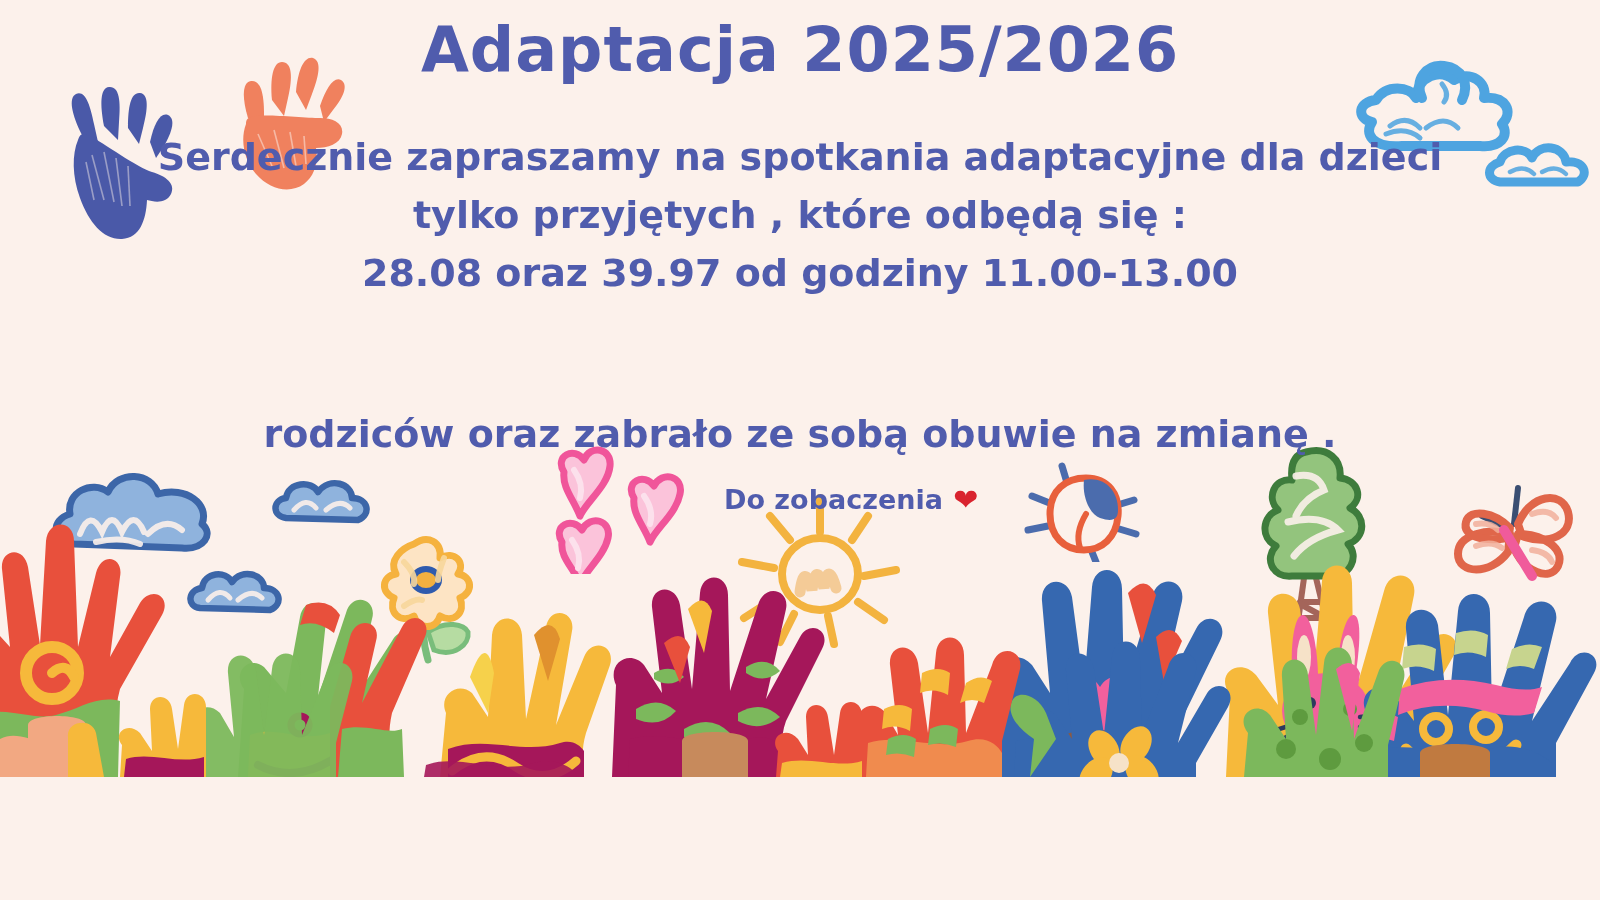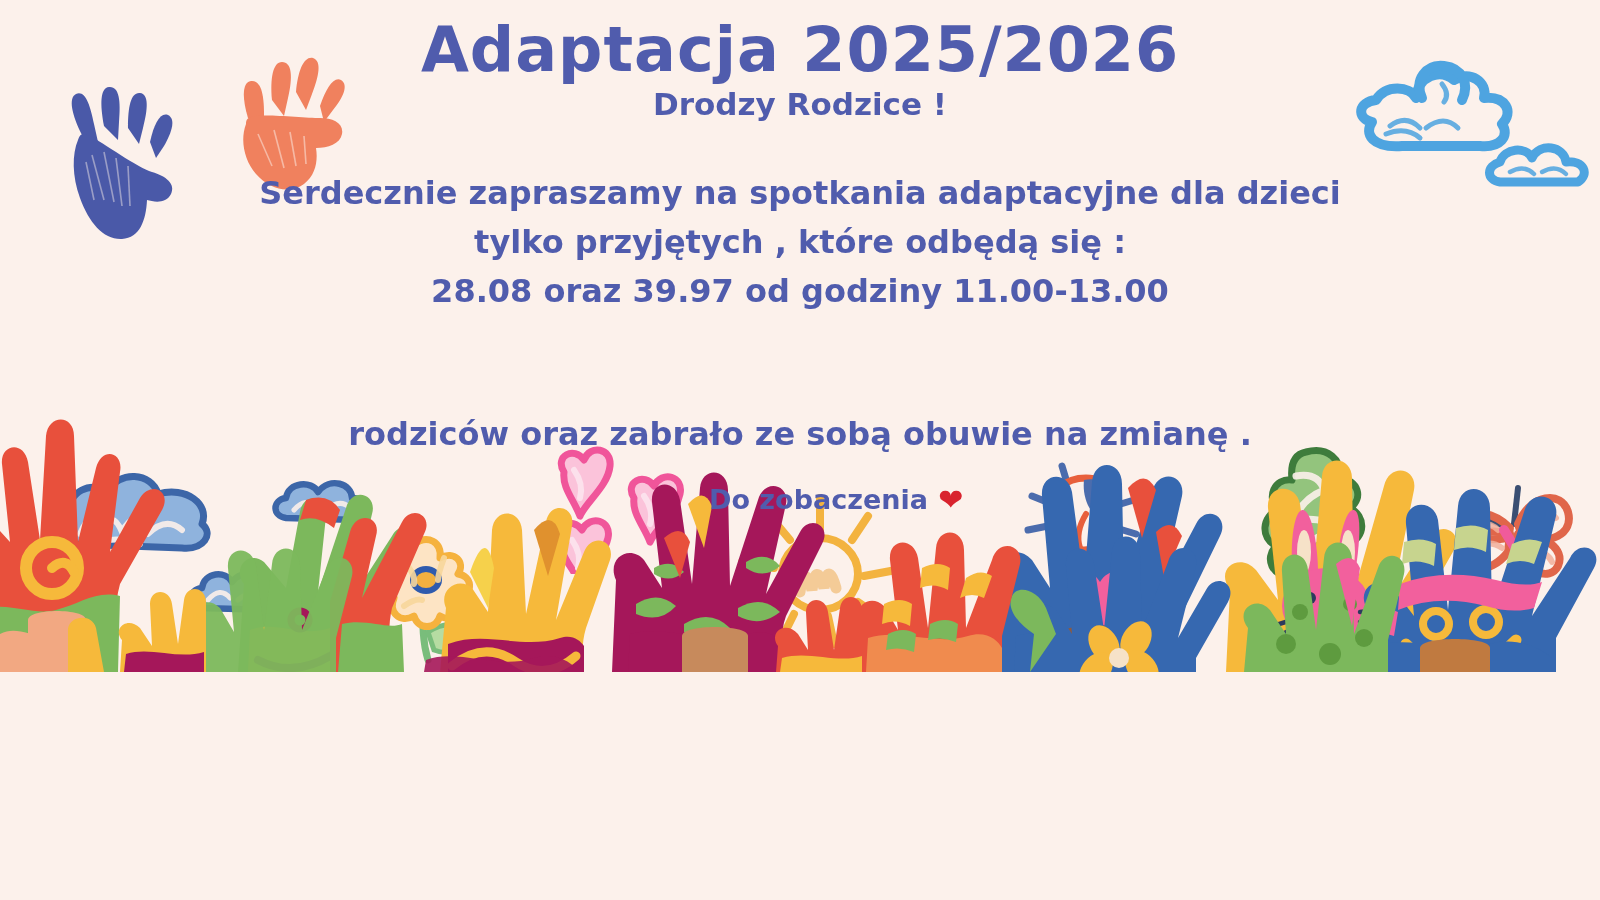--- a/index.html
+++ b/index.html
@@ -5,21 +5,21 @@
 <style>
   html,body{margin:0;padding:0;}
   body{
     width:1600px;height:900px;
     background:#FCF1EB;
     font-family:"Liberation Sans", sans-serif;
     overflow:hidden;
   }
   #poster{
     position:relative;
-    width:1600px;height:672px;
+    width:1600px;height:777px;
     background:#FCF1EB;
     overflow:hidden;
   }
   
   .textwrap{
     position:absolute;
     left:0;top:0;width:1600px;
     text-align:center;
     z-index:40;
   }
@@ -37,30 +37,30 @@
     margin:6px 0 0 0;
     font-family:"DejaVu Sans", sans-serif;
     font-size:31px;
     font-weight:bold;
     color:#505CAD;
     line-height:1.1;
   }
   .para{
     margin:5px;
     font-family:"DejaVu Sans", sans-serif;
-    font-size:32px;
+    font-size:38px;
     font-weight:bold;
     color:#505CAD;
     line-height:1.52;
   }
   .para-1{margin-top:48px;}
   .para-2{margin-top:46px;}
   .signoff{
     position:absolute;
-    left:709px;top:482px;
+    left:724px;top:482px;
     font-family:"DejaVu Sans", sans-serif;
     font-size:27px;
     font-weight:bold;
     color:#505CAD;
     z-index:45;
     white-space:nowrap;
   }
   .signoff .redheart{color:#D9232E;font-size:30px;margin-left:10px;vertical-align:-1px;}
 
   
@@ -273,21 +273,20 @@
           <path d="M96 78 q16 2 20 12"></path>
         <path d="M40 74 q16 -6 26 2"></path>
           <path d="M40 52 q14 -2 22 6"></path>
       </g>
       <path d="M96 104 L68 58" stroke="#F05B9B" stroke-width="10" stroke-linecap="round" fill="none"></path>
     </svg>
   </div>
 
   <div class="textwrap">
     <h1 class="title">Adaptacja 2025/2026</h1>
-    <p class="subtitle">Drodzy Rodzice !</p>
 
     <p class="para para-1">
       <span>Serdecznie zapraszamy na spotkania adaptacyjne dla dzieci</span><br>
       <span>tylko przyjętych , które odbędą się :</span><br>
       <span>28.08 oraz 39.97 od godziny  11.00-13.00</span>
     </p>
 
     <p class="para para-2">
       <br>
       <span>rodziców oraz zabrało ze sobą obuwie na zmianę .</span>

